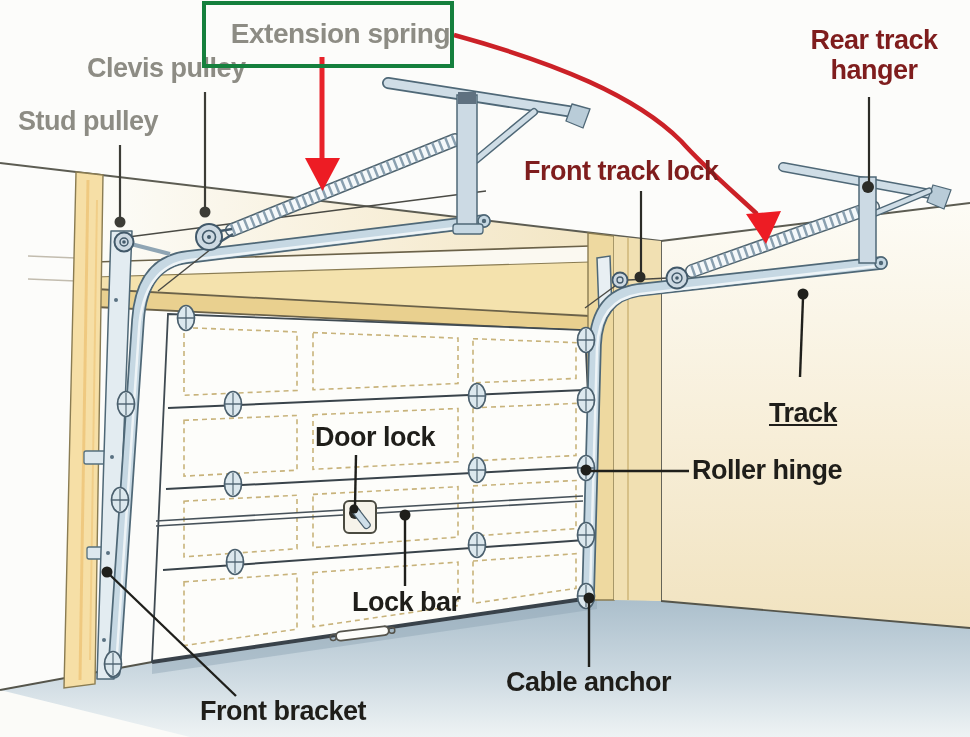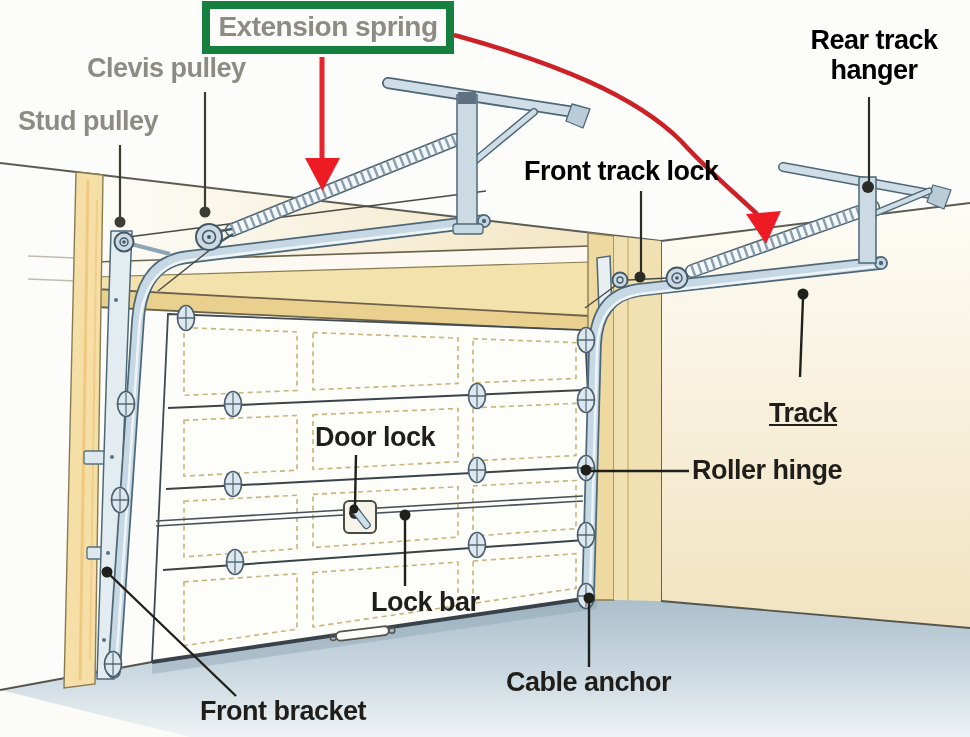--- a/index.html
+++ b/index.html
@@ -7,26 +7,26 @@
     position:relative;width:970px;height:737px;overflow:hidden;
     background:#fcfcfa;
     font-family:"Liberation Sans", sans-serif;
   }
   #stage svg{position:absolute;left:0;top:0;}
   .lbl{
     position:absolute;font-weight:700;font-size:27px;letter-spacing:-0.5px;
     white-space:nowrap;line-height:1.1;
   }
   .lbl.gray{color:#8d8c84;}
-  .lbl.mid{color:#000000;}
+  .lbl.mid{color:#7f1d1d;}
   .lbl.blk{color:#1f1e1a;}
   .lbl.wrap{white-space:normal;text-align:center;}
   #ext-box{
-    position:absolute;left:202px;top:1px;width:252px;height:53px;
-    border:8px solid #15803d;display:flex;align-items:center;justify-content:center;
+    position:absolute;left:202px;top:1px;width:252px;height:67px;
+    border:4px solid #15803d;display:flex;align-items:center;justify-content:flex-end;
     box-sizing:border-box;background:transparent;
   }
   #ext-box .lbl{position:static;font-size:28px;}
 </style>
 </head>
 <body>
 
 <div id="stage">
 
 <svg width="970" height="737" viewBox="0 0 970 737">
@@ -359,17 +359,17 @@
 <div id="ext-box">
   <span class="lbl gray">Extension spring</span>
 </div>
 
 <div class="lbl mid wrap" style="left:795px;top:26px;width:158px;">Rear track hanger</div>
 <div class="lbl mid" style="left:524px;top:157px;">Front track lock</div>
 
 <div class="lbl blk" style="left:769px;top:399px;text-decoration:underline;">Track</div>
 <div class="lbl blk" style="left:692px;top:456px;">Roller hinge</div>
 <div class="lbl blk" style="left:287px;top:423px;margin-left:28px;">Door lock</div>
-<div class="lbl blk" style="left:352px;top:588px;margin-left:19px;">Lock bar</div>
+<div class="lbl blk" style="left:352px;top:588px;">Lock bar</div>
 <div class="lbl blk" style="left:506px;top:668px;">Cable anchor</div>
 <div class="lbl blk" style="left:200px;top:697px;">Front bracket</div>
 
 </div>
 
 </body></html>

